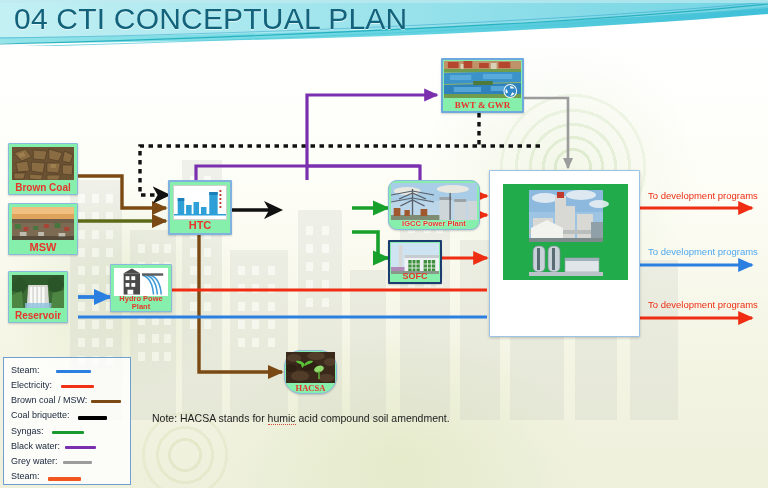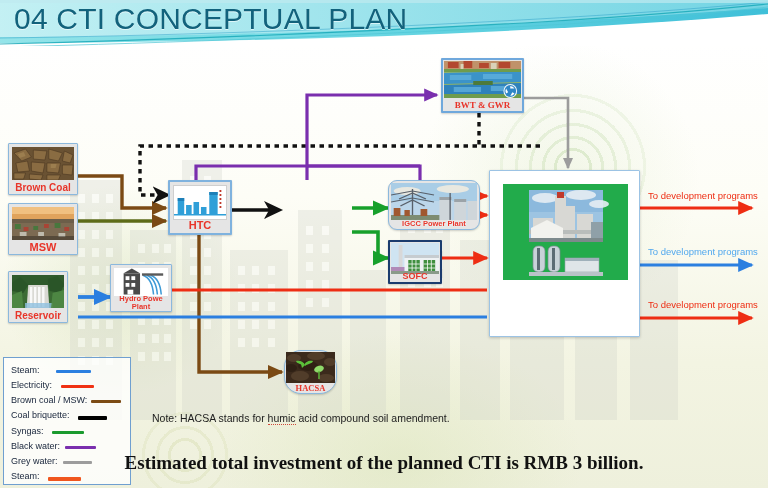--- a/index.html
+++ b/index.html
@@ -46,21 +46,21 @@
   .header-title{
     position:absolute;left:14px;top:2px;
     font-size:30px;font-weight:normal;color:#12627c;letter-spacing:.2px;
     font-family:"Liberation Sans", sans-serif;
     white-space:nowrap;
     text-shadow:0 1px 0 rgba(255,255,255,.6);
   }
 
   
   .node{
-    position:absolute;background:#e5e5e5;border:1px solid #8bb8dd;
+    position:absolute;background:#86efac;border:1px solid #8bb8dd;
     box-sizing:border-box;border-radius:1px;
     box-shadow:0 1px 2px rgba(0,0,0,.18);
   }
   .node .thumb{position:absolute;left:3px;top:3px;right:3px;overflow:hidden;}
   .node .cap{
     position:absolute;left:0;right:0;bottom:1px;text-align:center;
     color:#e8352a;font-weight:bold;line-height:1;
   }
 
   
@@ -645,15 +645,14 @@
 
     <div class="row" style="top:98px;">Grey water:</div>
     <div class="sw" style="left:59px;top:103px;width:29px;background:#9c9c9c;"></div>
 
     <div class="row" style="top:113px;">Steam:</div>
     <div class="sw" style="left:44px;top:119px;width:33px;height:4px;background:#f0561e;"></div>
   </div>
 
   <div class="note"><span>Note: HACSA stands for </span><u>humic</u><span> acid compound  soil amendment.</span></div>
 
-  <div class="footer">Estimated total investment of the planned CTI  is RMB 3 billion.</div>
 
 </div>
 
 </body></html>

